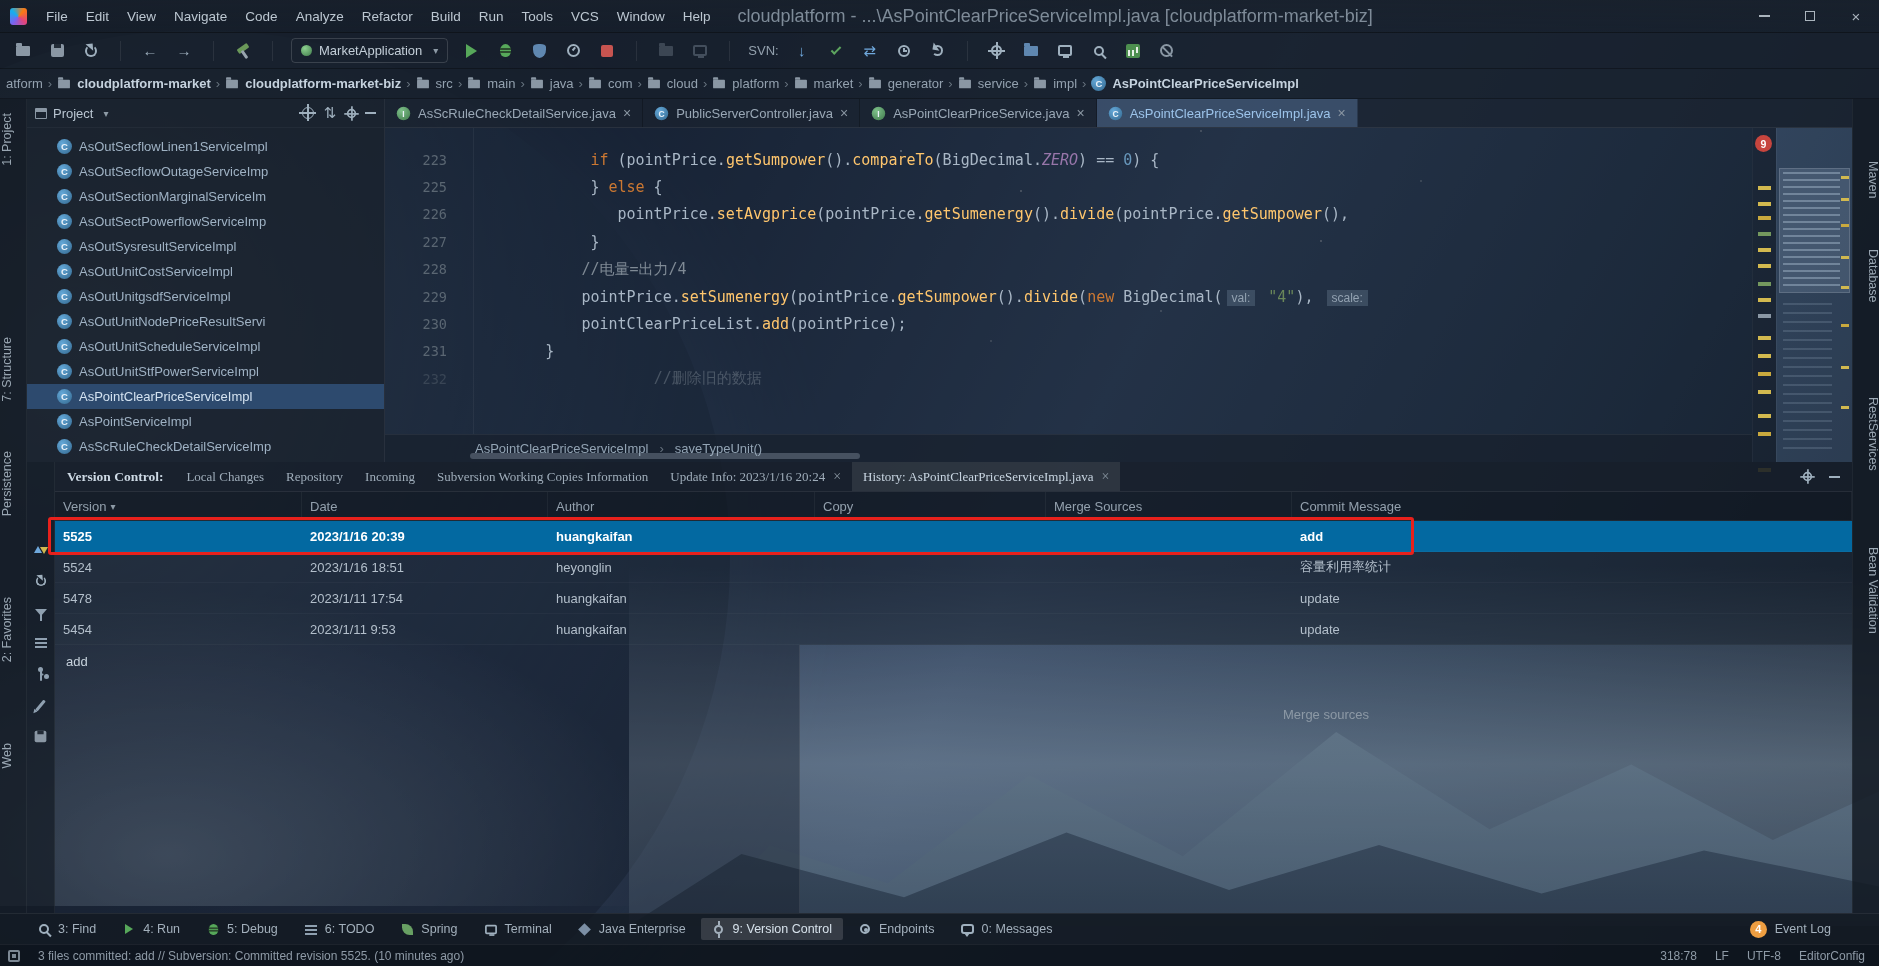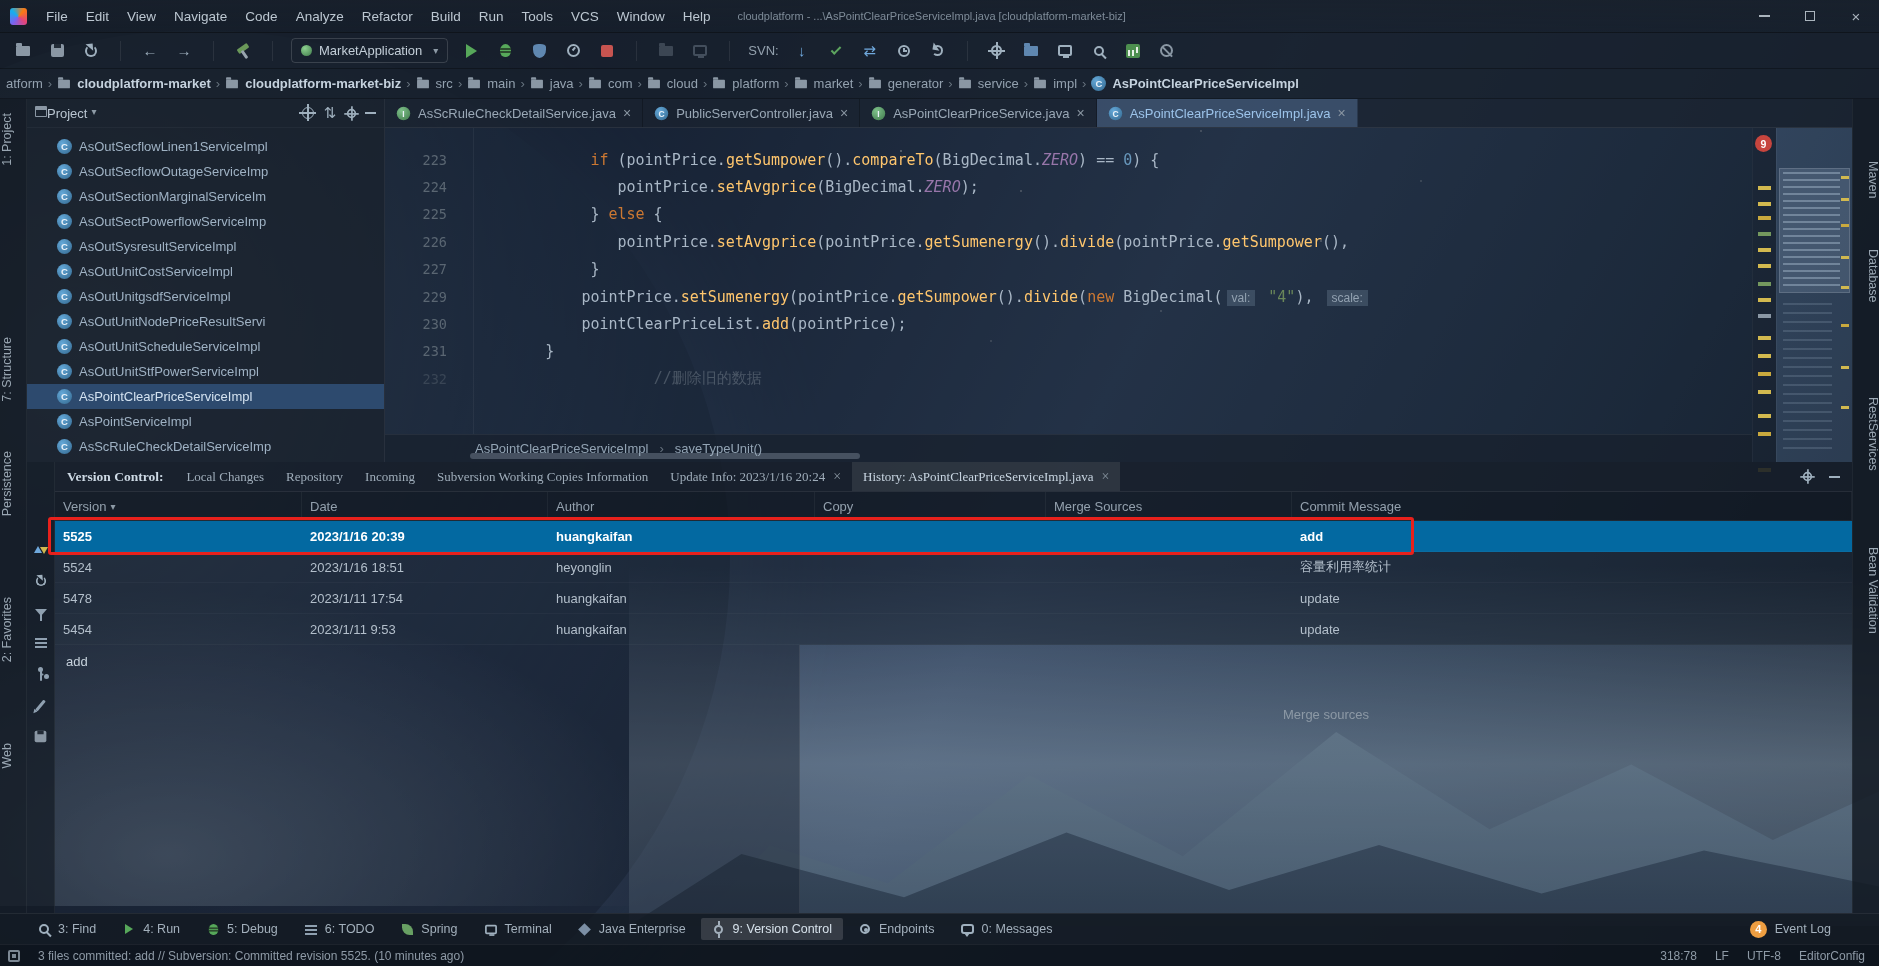--- a/index.html
+++ b/index.html
@@ -33,21 +33,21 @@
   .caret { color:#8d9aa6; font-size:10px; margin-left:4px; }
   .xbtn { color:#8a96a2; font-size:14px; line-height:1; }
 
   
   .menubar { position:absolute; left:0; top:0; width:1879px; height:33px; display:flex; align-items:center;
     background:linear-gradient(180deg, rgba(23,31,42,.95), rgba(20,28,39,.88)); border-bottom:1px solid rgba(0,0,0,.35);
     padding-left:8px; z-index:20; }
   .app-logo { width:17px; height:17px; border-radius:3px; margin:0 10px 0 2px;
     background:conic-gradient(from 40deg, #f97a12, #e3447a, #7a64f0, #12b0f0, #f97a12); }
   .mitem { color:#bcc7d1; font-size:13.5px; padding:0 9px; height:100%; display:flex; align-items:center; }
-  .win-title { color:#7e8b98; font-size:11px; margin-left:18px; white-space:nowrap; overflow:hidden; flex:1; }
+  .win-title { color:#7e8b98; font-size:18px; margin-left:18px; white-space:nowrap; overflow:hidden; flex:1; }
   .win-controls { display:flex; height:100%; }
   .wc { width:46px; height:100%; display:flex; align-items:center; justify-content:center; color:#aab4bd; font-size:15px; }
   .maxbox { width:10px; height:10px; border:1.5px solid #aab4bd; display:block; }
   .minbar { width:11px; height:2px; background:#aab4bd; display:block; }
 
   
   .toolbar { position:absolute; left:0; top:33px; width:1879px; height:36px; display:flex; align-items:center; gap:12px;
     background:rgba(22,30,41,.88); border-bottom:1px solid rgba(0,0,0,.3); padding-left:12px; z-index:20; }
   .ticon { width:22px; height:22px; display:flex; align-items:center; justify-content:center; color:#9fb0be; font-size:15px; }
   .dis { opacity:.32; }
@@ -110,21 +110,21 @@
   .vlabel.flip { transform:rotate(180deg); }
   .bars { width:13px; height:2px; background:#8a97a4; box-shadow:0 4px 0 #8a97a4, 0 8px 0 #8a97a4; }
   .rs-ico { position:absolute; left:7px; }
 
   
   .project-panel { position:absolute; left:27px; top:99px; width:358px; height:363px;
     background:rgba(22,29,39,.82); border-right:1px solid rgba(255,255,255,.06); z-index:10; overflow:hidden; }
   .pp-header { height:29px; display:flex; align-items:center; gap:8px; padding:0 8px; color:#bac6d2; font-size:13px;
     border-bottom:1px solid rgba(255,255,255,.04); }
   .pp-header .grow { flex:1; }
-  .pp-title { display:flex; }
+  .pp-title { display:flex; align-items:center; gap:6px; }
   .ppwin { width:12px; height:11px; border:1.5px solid #8a97a4; border-top-width:4px; border-radius:1px; }
   .cross { width:12px; height:12px; border:1.5px solid #9fb0be; border-radius:50%; position:relative; }
   .cross::before { content:''; position:absolute; left:4px; top:-4px; width:1.5px; height:17px; background:#9fb0be; }
   .cross::after { content:''; position:absolute; top:4px; left:-4px; height:1.5px; width:17px; background:#9fb0be; }
   .minus { width:11px; height:2px; background:#9fb0be; }
   .tree { padding-top:6px; }
   .trow { height:25px; display:flex; align-items:center; gap:7px; padding-left:30px; font-size:13px; color:#9fb2c4; white-space:nowrap; }
   .trow.sel { background:#2d4a6e; color:#d3e2f0; }
   .cicon { width:15px; height:15px; min-width:15px; border-radius:50%; display:flex; align-items:center; justify-content:center;
     font-size:9.5px; font-weight:700; color:#eaf2f9; }
@@ -536,34 +536,34 @@
   </div>
 
   <div class="code-wrap">
     <div class="code-pad"></div>
     <div>
         <div class="cl">
           <span class="ln">223</span>
           <span class="ct">             <span class="tok-kw">if</span><span class="tok-pln"> (pointPrice.</span><span class="tok-mc">getSumpower</span><span class="tok-pln">().</span><span class="tok-mc">compareTo</span><span class="tok-pln">(BigDecimal.</span><span class="tok-fld">ZERO</span><span class="tok-pln">) == </span><span class="tok-num">0</span><span class="tok-pln">) {</span></span>
         </div>
         <div class="cl">
-          <span class="ln">224</span>
-          <span class="ct">                <span class="tok-pln">pointPrice.</span><span class="tok-mc">setAvgprice</span><span class="tok-pln">(BigDecimal.</span><span class="tok-fld">ZERO</span><span class="tok-pln">);</span></span>
-        </div>
-        <div class="cl">
           <span class="ln">225</span>
           <span class="ct">             <span class="tok-pln">} </span><span class="tok-kw">else</span><span class="tok-pln"> {</span></span>
         </div>
         <div class="cl">
           <span class="ln">226</span>
           <span class="ct">                <span class="tok-pln">pointPrice.</span><span class="tok-mc">setAvgprice</span><span class="tok-pln">(pointPrice.</span><span class="tok-mc">getSumenergy</span><span class="tok-pln">().</span><span class="tok-mc">divide</span><span class="tok-pln">(pointPrice.</span><span class="tok-mc">getSumpower</span><span class="tok-pln">(),</span></span>
         </div>
         <div class="cl">
           <span class="ln">227</span>
           <span class="ct">             <span class="tok-pln">}</span></span>
+        </div>
+        <div class="cl">
+          <span class="ln">228</span>
+          <span class="ct">            <span class="tok-cmt">//电量=出力/4</span></span>
         </div>
         <div class="cl">
           <span class="ln">229</span>
           <span class="ct">            <span class="tok-pln">pointPrice.</span><span class="tok-mc">setSumenergy</span><span class="tok-pln">(pointPrice.</span><span class="tok-mc">getSumpower</span><span class="tok-pln">().</span><span class="tok-mc">divide</span><span class="tok-pln">(</span><span class="tok-kw">new</span><span class="tok-pln"> BigDecimal(</span><span class="tok-hint">val:</span><span class="tok-str"> "4"</span><span class="tok-pln">), </span><span class="tok-hint">scale:</span></span>
         </div>
         <div class="cl">
           <span class="ln">230</span>
           <span class="ct">            <span class="tok-pln">pointClearPriceList.</span><span class="tok-mc">add</span><span class="tok-pln">(pointPrice);</span></span>
         </div>
         <div class="cl">

